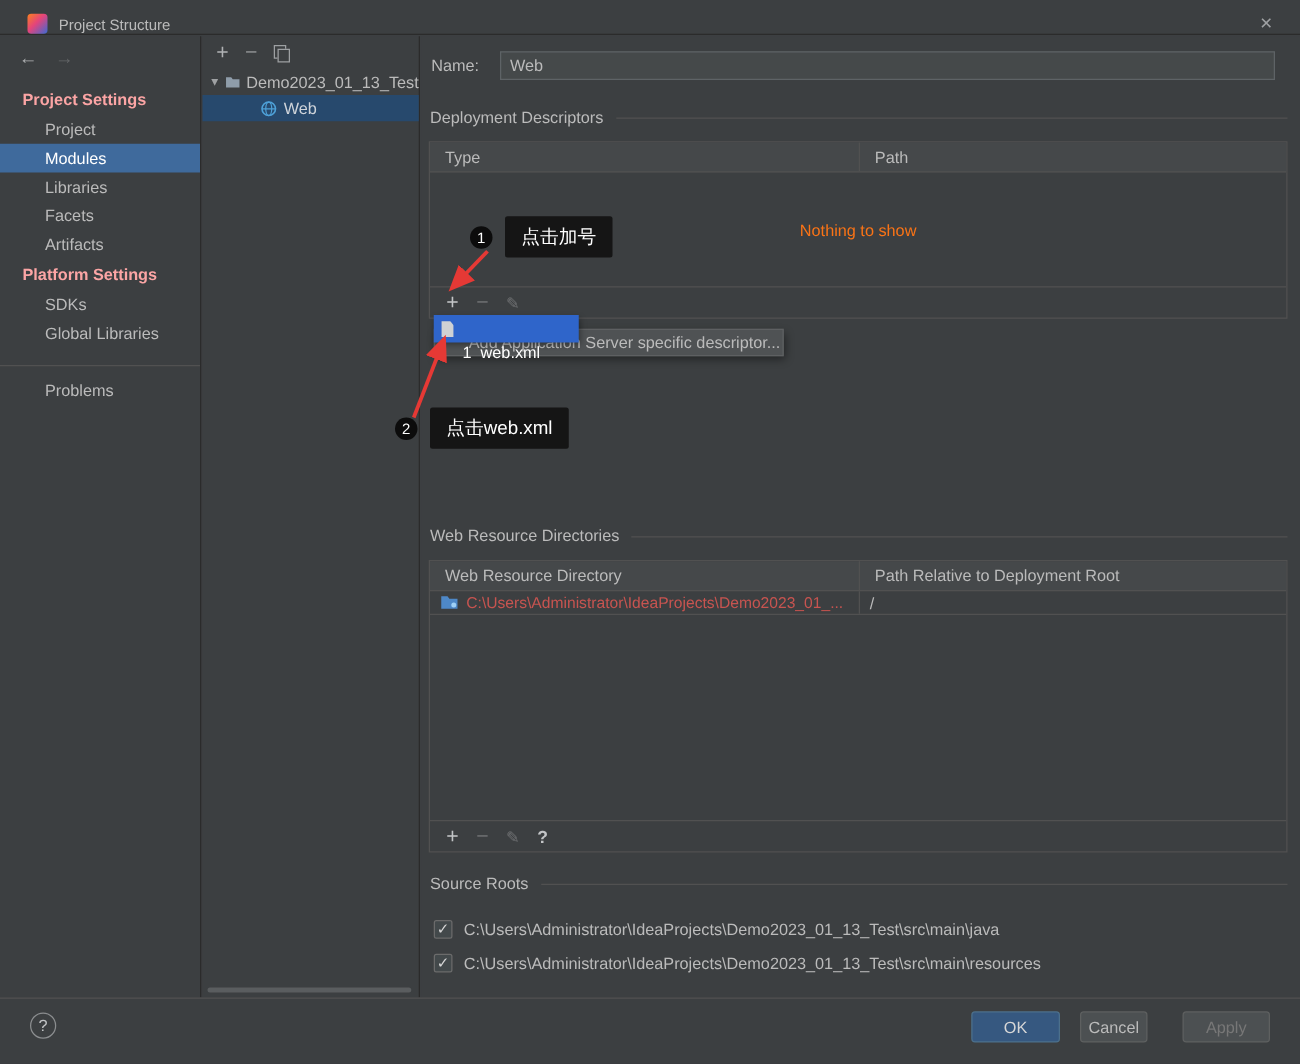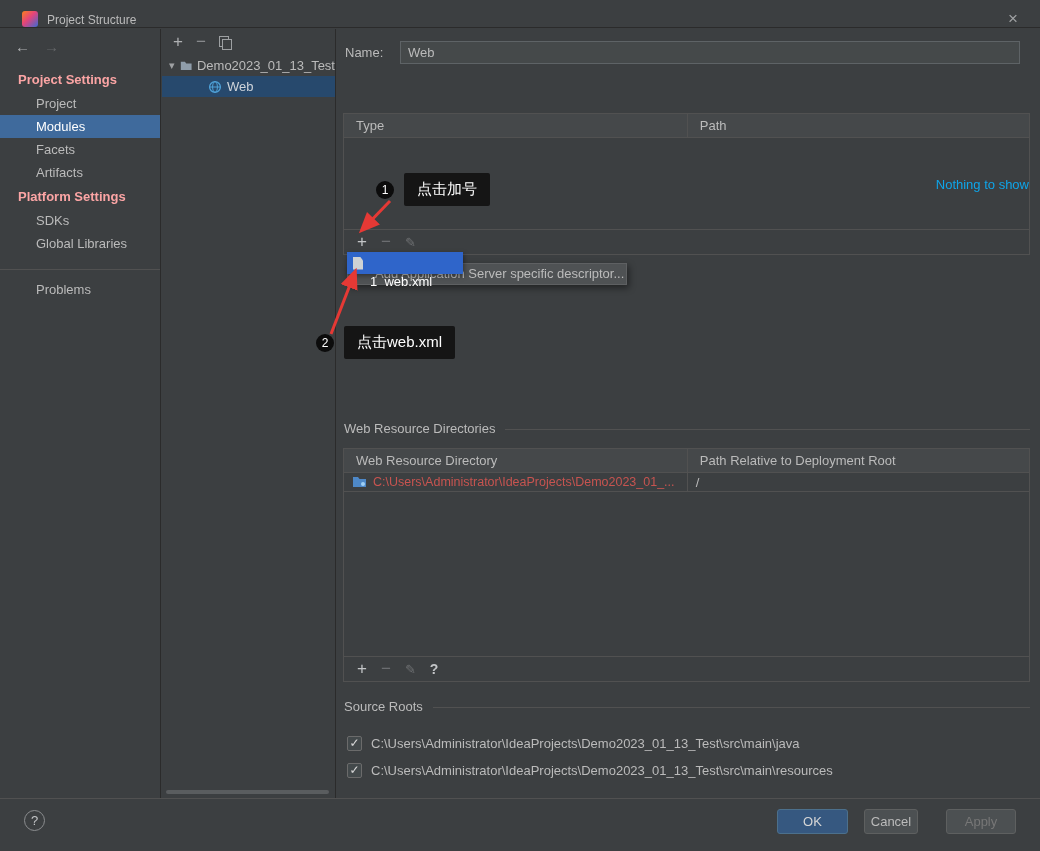--- a/index.html
+++ b/index.html
@@ -51,21 +51,21 @@
 
   .tbl { position:absolute; left:6px; right:10px; border:1px solid #515151; }
   .tbl.dd { top:84px; }
   .tbl.wr { top:419px; }
   .thead { display:grid; grid-template-columns:50.2% 49.8%; background:#45484a; border-bottom:1px solid #515151; height:24px; }
   .th { line-height:23px; padding-left:12px; color:#bbbbbb; }
   .th:first-child { border-right:1px solid #515151; }
   .tbody { position:relative; }
   .dd .tbody { height:91px; }
   .wr .spacer { height:164px; }
-  .empty { position:absolute; left:0; right:0; top:50%; transform:translateY(-50%); text-align:right; color:#0ea5e9; }
+  .empty { position:absolute; left:0; right:0; top:50%; transform:translateY(-50%); text-align:center; color:#f97316; }
   .wr .row { display:grid; grid-template-columns:50.2% 49.8%; height:19px; border-bottom:1px solid #515151; }
   .cell { display:flex; align-items:center; gap:6px; padding-left:8px; overflow:hidden; white-space:nowrap; }
   .cell.dir span { color:var(--path-text-red,#c75450); font-size:12.5px; }
   .cell.path { border-left:0; color:#bbbbbb; }
   .wr .row .cell:first-child { border-right:1px solid #515151; }
   .tbar { display:flex; align-items:center; gap:14px; height:25px; padding-left:13px; border-top:0; color:#afb1b3; border-top:1px solid #515151; }
   .tbl .thead + .tbody + .tbar { border-top:1px solid #515151; }
   .ic-add { font-size:17px; color:#c3c5c7; }
   .ic-remove { font-size:17px; color:#6e7072; }
   .ic-edit { font-size:13px; color:#6e7072; }
@@ -115,20 +115,21 @@
   </header>
 
   <aside class="sidebar">
     <div class="nav-arrows">
       <span class="back">←</span>
       <span class="fwd">→</span>
     </div>
     <div class="nav-header">Project Settings</div>
     <div class="nav-item">Project</div>
     <div class="nav-item selected">Modules</div>
+    <div class="nav-item">Libraries</div>
     <div class="nav-item">Facets</div>
     <div class="nav-item">Artifacts</div>
     <div class="nav-header">Platform Settings</div>
     <div class="nav-item">SDKs</div>
     <div class="nav-item">Global Libraries</div>
     <div class="nav-divider"></div>
     <div class="nav-item">Problems</div>
   </aside>
 
   <section class="tree-panel">
@@ -155,20 +156,24 @@
     <div class="hscroll"></div>
   </section>
 
   <main class="main">
 
     <div class="name-row">
       <label>Name:</label>
       <div class="textfield">Web</div>
     </div>
 
+    <div class="sect dd">
+      <span>Deployment Descriptors</span>
+      <span class="line"></span>
+    </div>
 
     <div class="tbl dd">
       <div class="thead">
         <div class="th">Type</div>
         <div class="th">Path</div>
       </div>
       <div class="tbody">
         <span class="empty">Nothing to show</span>
       </div>
       <div class="tbar">

